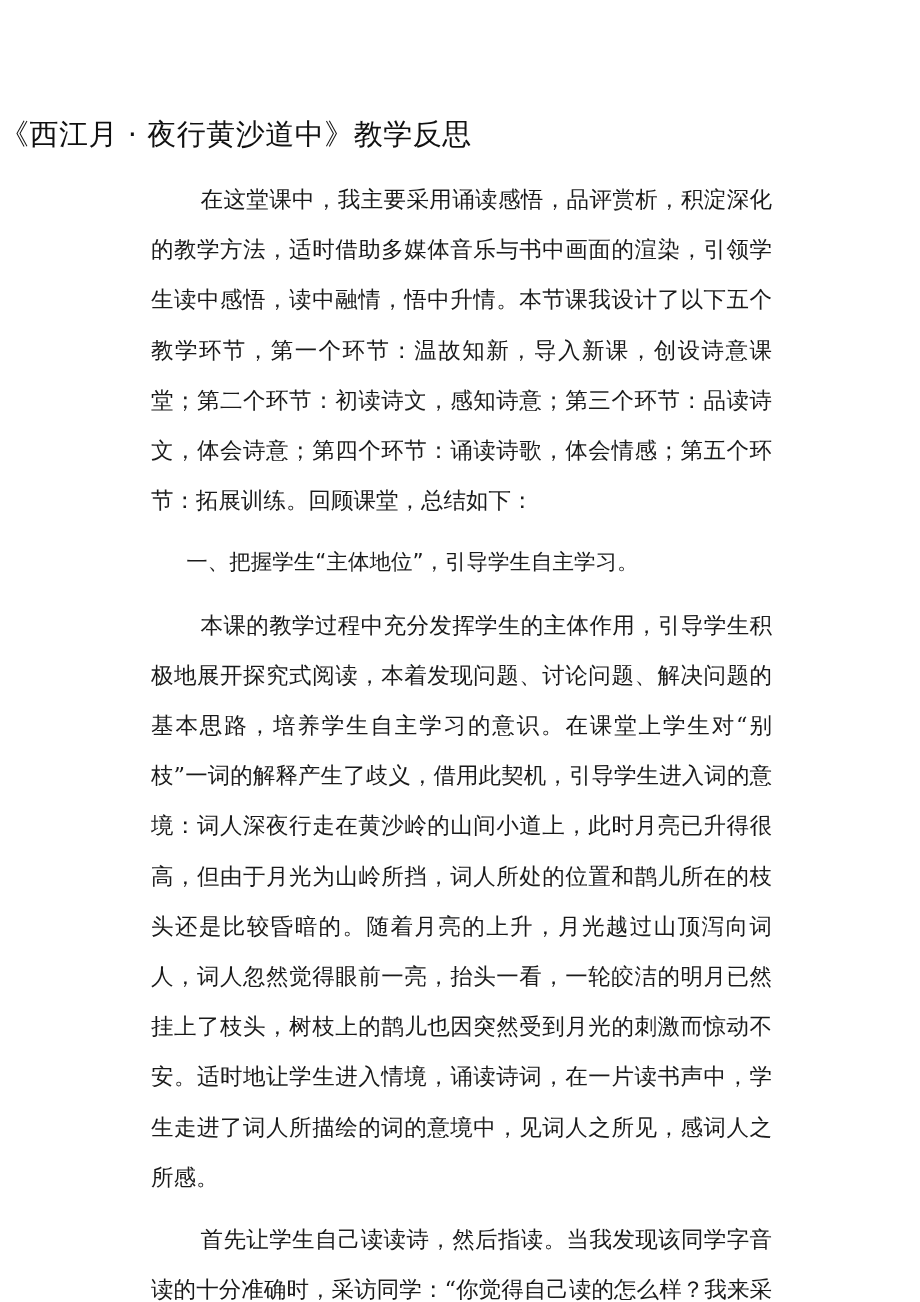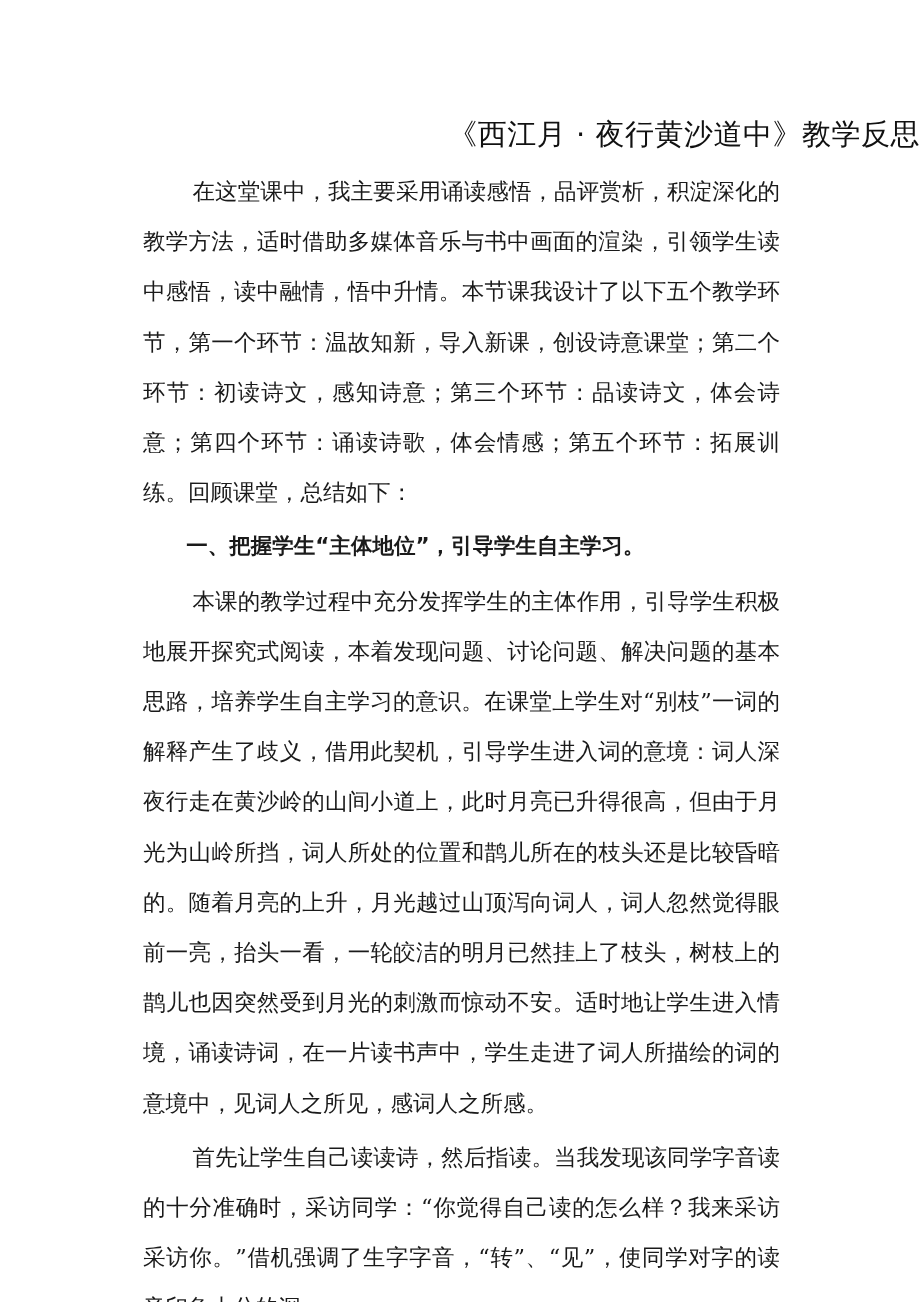--- a/index.html
+++ b/index.html
@@ -20,21 +20,21 @@
       top: 0;
       width: 920px;
       height: 1302px;
       background: #ffffff;
     }
     .title {
       position: absolute;
       left: 0;
       top: 114px;
       width: 920px;
-      text-align: right;
+      text-align: left;
       font-family: "DejaVu Sans", "Liberation Sans", sans-serif;
       font-size: 29px;
       line-height: 40px;
       letter-spacing: 0.5px;
       color: #111111;
       margin: 0;
       font-weight: normal;
     }
     .body-text {
       position: absolute;
@@ -43,28 +43,28 @@
       width: 645px;
       font-family: "DejaVu Serif", "Liberation Serif", serif;
       font-size: 22.5px;
       line-height: 50.2px;
       color: #1a1a1a;
       text-align: justify;
       text-justify: inter-character;
       word-break: break-all;
     }
     .para {
-      margin: 4px;
+      margin: 12px;
       text-indent: 2.2em;
     }
     .heading {
       margin: 0;
       text-indent: 2.2em;
       font-family: "DejaVu Sans", "Liberation Sans", sans-serif;
-      font-weight: bold;
+      font-weight: normal;
       font-size: 21.5px;
     }
   </style>
 </head>
 <body>
 
 <div class="page">
   <h1 class="title">《西江月 · 夜行黄沙道中》教学反思</h1>
 
   <div class="body-text">

